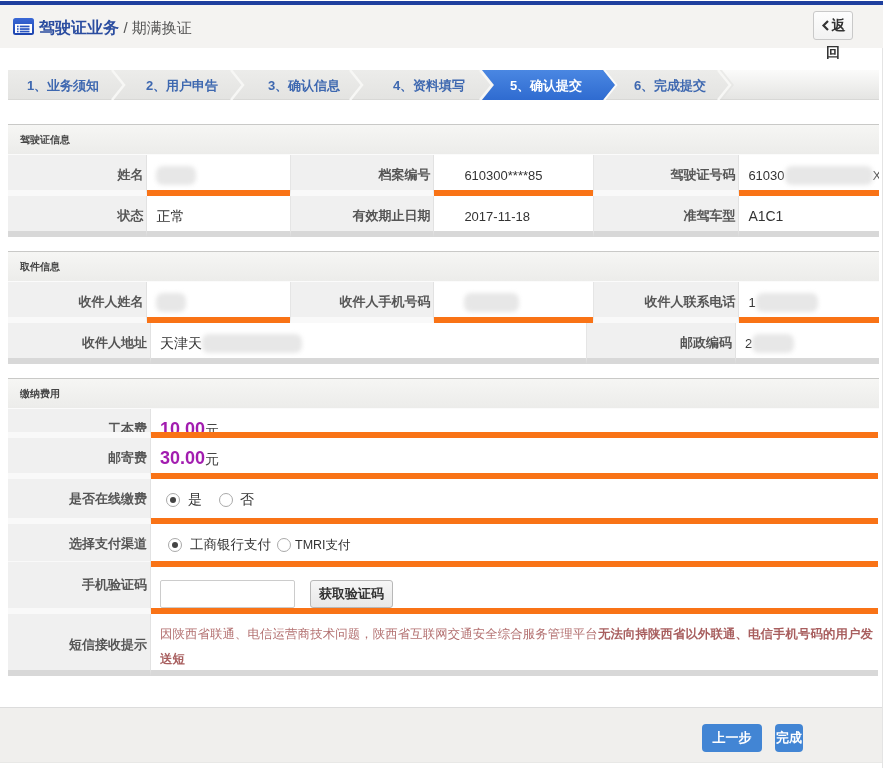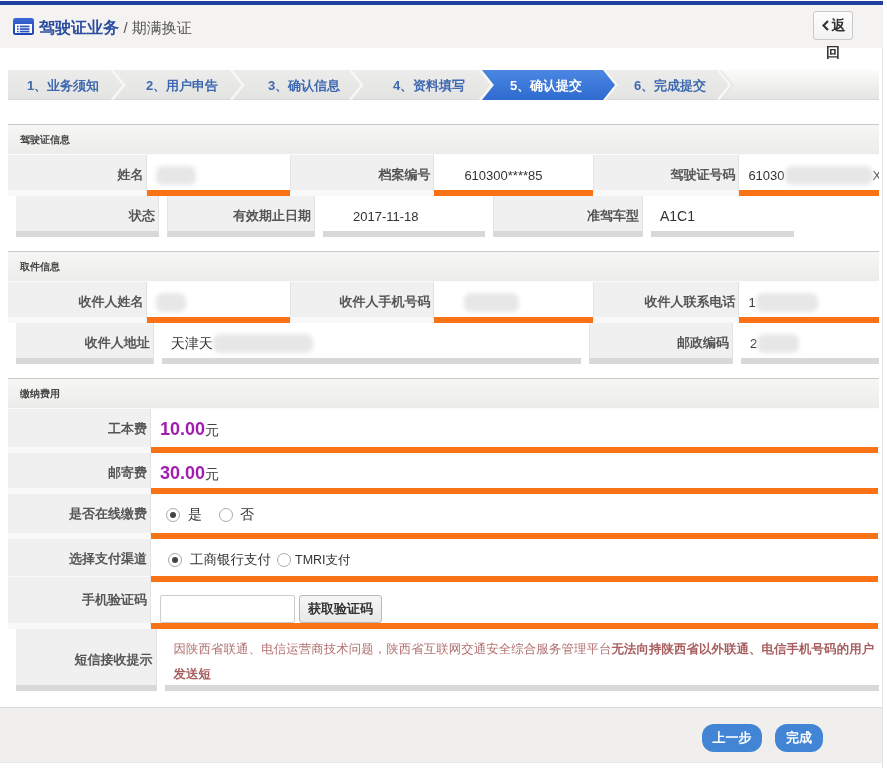--- a/index.html
+++ b/index.html
@@ -10,41 +10,41 @@
 .picon { position:absolute; left:13px; top:18px; }
 .ptitle { position:absolute; left:39px; top:18px; font-size:16px; font-weight:bold; color:#2b4da0; line-height:20px; }
 .ptitle .sub { font-weight:normal; color:#555; font-size:15px; }
 .backbtn { position:absolute; left:813px; top:11px; width:40px; height:29px; background:linear-gradient(#fdfdfd,#f2f2f2); border:1px solid #c9c9c9; border-radius:3px; text-align:center; font-size:14px; font-weight:bold; color:#333; line-height:27px; }
 .stepbar { position:absolute; left:8px; top:70px; }
 .sec { position:absolute; left:8px; width:871px; }
 .sechead { height:31px; border-top:1px solid #c9c9c7; border-bottom:1px solid #fbfbfb; background:linear-gradient(#f6f6f4,#ececea); font-size:10px; font-weight:bold; color:#444; line-height:29px; padding-left:12px; }
 .row { display:flex; height:41px; }
 .row > div { border-bottom:6px solid #f97316; }
 .row .lb { border-bottom-color:#f9f9f9; }
-.sec .row.last > div { border-bottom-color:#d8d8d8;margin-left:8px; }
+.sec .row.last > div { border-bottom-color:#d8d8d8; }
 .sec .row.last > .lb { border-bottom-color:#d8d8d8; }
 .row > div { line-height:40px; overflow:hidden; white-space:nowrap; }
 .lb { background:#f0f0f0; text-align:right; padding-right:3px; font-weight:bold; color:#555; font-size:13px; border-right:1px solid #e2e2e2; border-left:1px solid #e5e5e5; }
 .row .lb:first-child { border-left:none; }
 .vl { background:#fff; padding-left:9px; font-size:14px; color:#333; position:relative; }
 .w1 { width:143px; } .w2 { width:146px; } .w3 { width:148px; } .w4 { width:162px;padding-left:30px; } .w5 { width:150px; } .w6 { width:143px; }
 .num { font-size:13px; }
 .blur { display:inline-block; background:#e7e7e7; border-radius:7px; filter:blur(2px); vertical-align:middle; height:19px; position:relative; top:-1px; }
 .fee { color:#a21caf; font-weight:bold; font-size:18px; }
 .yuan { color:#444; font-size:14px; font-weight:normal; }
 .radio { display:inline-block; width:14px; height:14px; border:1px solid #a9a9a9; border-radius:50%; background:#fff; vertical-align:middle; position:relative; top:0px; }
 .radio.on::after { content:""; position:absolute; left:3px; top:3px; width:6px; height:6px; background:#444; border-radius:50%; }
 .rlab { font-size:14px; color:#333; margin:0 0 0 6px; }
 .vcode-inp { width:135px; height:28px; border:1px solid #ccc; border-radius:2px; background:#fff; vertical-align:top; }
-.vcode-btn { display:inline-block; margin-left:4px; margin-top:6px; vertical-align:top; width:83px; height:28px; background:linear-gradient(#f6f6f6,#e8e8e8); border:1px solid #b8b8b8; border-radius:3px; text-align:center; font-size:13px; font-weight:bold; color:#333; line-height:26px; }
+.vcode-btn { display:inline-block; margin-left:15px; margin-top:6px; vertical-align:top; width:83px; height:28px; background:linear-gradient(#f6f6f6,#e8e8e8); border:1px solid #b8b8b8; border-radius:3px; text-align:center; font-size:13px; font-weight:bold; color:#333; line-height:26px; }
 .notice { font-size:12.4px; letter-spacing:0.12px; color:#b37070; line-height:25px; padding-top:8px; }
 .notice b { color:#a85e5e; }
 .footer { position:absolute; left:0; top:707px; width:883px; height:56px; background:#f0efed; border-top:1px solid #dcdcdc; border-bottom:1px solid #e8e8e6; }
 .rightline { position:absolute; left:882px; top:48px; width:1px; height:720px; background:#e4e4e4; }
-.bluebtn { position:absolute; height:28px; background:#4285d4; border-radius:12px; color:#fff; font-size:13px; font-weight:bold; text-align:center; line-height:28px; }
+.bluebtn { position:absolute; height:28px; background:#4285d4; border-radius:4px; color:#fff; font-size:13px; font-weight:bold; text-align:center; line-height:28px; }
 </style>
 </head>
 <body>
 <div class="topline"></div>
 <div class="phead"></div>
 <svg class="picon" width="21" height="17" viewBox="0 0 21 17">
   <defs>
       <linearGradient id="ict" x1="0" y1="0" x2="0" y2="1">
     <stop offset="0" stop-color="#3a68d6"></stop>
         <stop offset="1" stop-color="#1c43ae"></stop>
@@ -102,20 +102,21 @@
   <div class="row">
     <div class="lb w1">姓名</div>
     <div class="vl w2"><span class="blur" style="width:40px;"></span></div>
     <div class="lb w3">档案编号</div>
     <div class="vl w4"><span class="num">610300****85</span></div>
     <div class="lb w5">驾驶证号码</div>
     <div class="vl w6"><span class="num">61030</span><span class="blur" style="width:88px;"></span><span class="num" style="color:#555">X</span></div>
   </div>
   <div class="row last">
     <div class="lb w1">状态</div>
+    <div class="vl w2">正常</div>
     <div class="lb w3">有效期止日期</div>
     <div class="vl w4"><span class="num">2017-11-18</span></div>
     <div class="lb w5">准驾车型</div>
     <div class="vl w6">A1C1</div>
   </div>
 </div>
 
 <div class="sec" style="top:251px;">
   <div class="sechead">取件信息</div>
   <div class="row">
@@ -129,21 +130,21 @@
   <div class="row last">
     <div class="lb w1">收件人地址</div>
     <div class="vl" style="width:435px;">天津天<span class="blur" style="width:100px;"></span></div>
     <div class="lb w5">邮政编码</div>
     <div class="vl w6"><span class="num">2</span><span class="blur" style="width:42px;"></span></div>
   </div>
 </div>
 
 <div class="sec" style="top:378px;">
   <div class="sechead">缴纳费用</div>
-  <div class="row" style="height:44px;">
+  <div class="row" style="height:29px;">
     <div class="lb w1">工本费</div>
     <div class="vl" style="width:727px;"><span class="fee">10.00</span><span class="yuan">元</span></div>
   </div>
   <div class="row" style="height:41px;">
     <div class="lb w1">邮寄费</div>
     <div class="vl" style="width:727px;"><span class="fee">30.00</span><span class="yuan">元</span></div>
   </div>
   <div class="row" style="height:45px;">
     <div class="lb w1">是否在线缴费</div>
     <div class="vl" style="width:727px;"><span class="radio on" style="margin-left:6px;"></span><span class="rlab" style="margin-left:8px;">是</span><span class="radio" style="margin-left:17px;"></span><span class="rlab" style="margin-left:7px;">否</span></div>
@@ -161,13 +162,13 @@
     <div class="vl notice" style="width:727px; line-height:25px; white-space:normal;">
       <div>因陕西省联通、电信运营商技术问题，陕西省互联网交通安全综合服务管理平台<b>无法向持陕西省以外联通、电信手机号码的用户发送短</b></div>
       <div>因此无法向此类用户提供陕西省交通管理业务的网上办理/预约等服务。请此类用户避免无谓操作！</div>
     </div>
   </div>
 </div>
 
 <div class="footer"></div>
 <div class="rightline"></div>
 <div class="bluebtn" style="left:702px; top:724px; width:60px;">上一步</div>
-<div class="bluebtn" style="left:775px; top:724px; width:48px;">完成</div>
+<div class="bluebtn" style="left:775px; top:724px; width:28px;">完成</div>
 
 </body></html>

